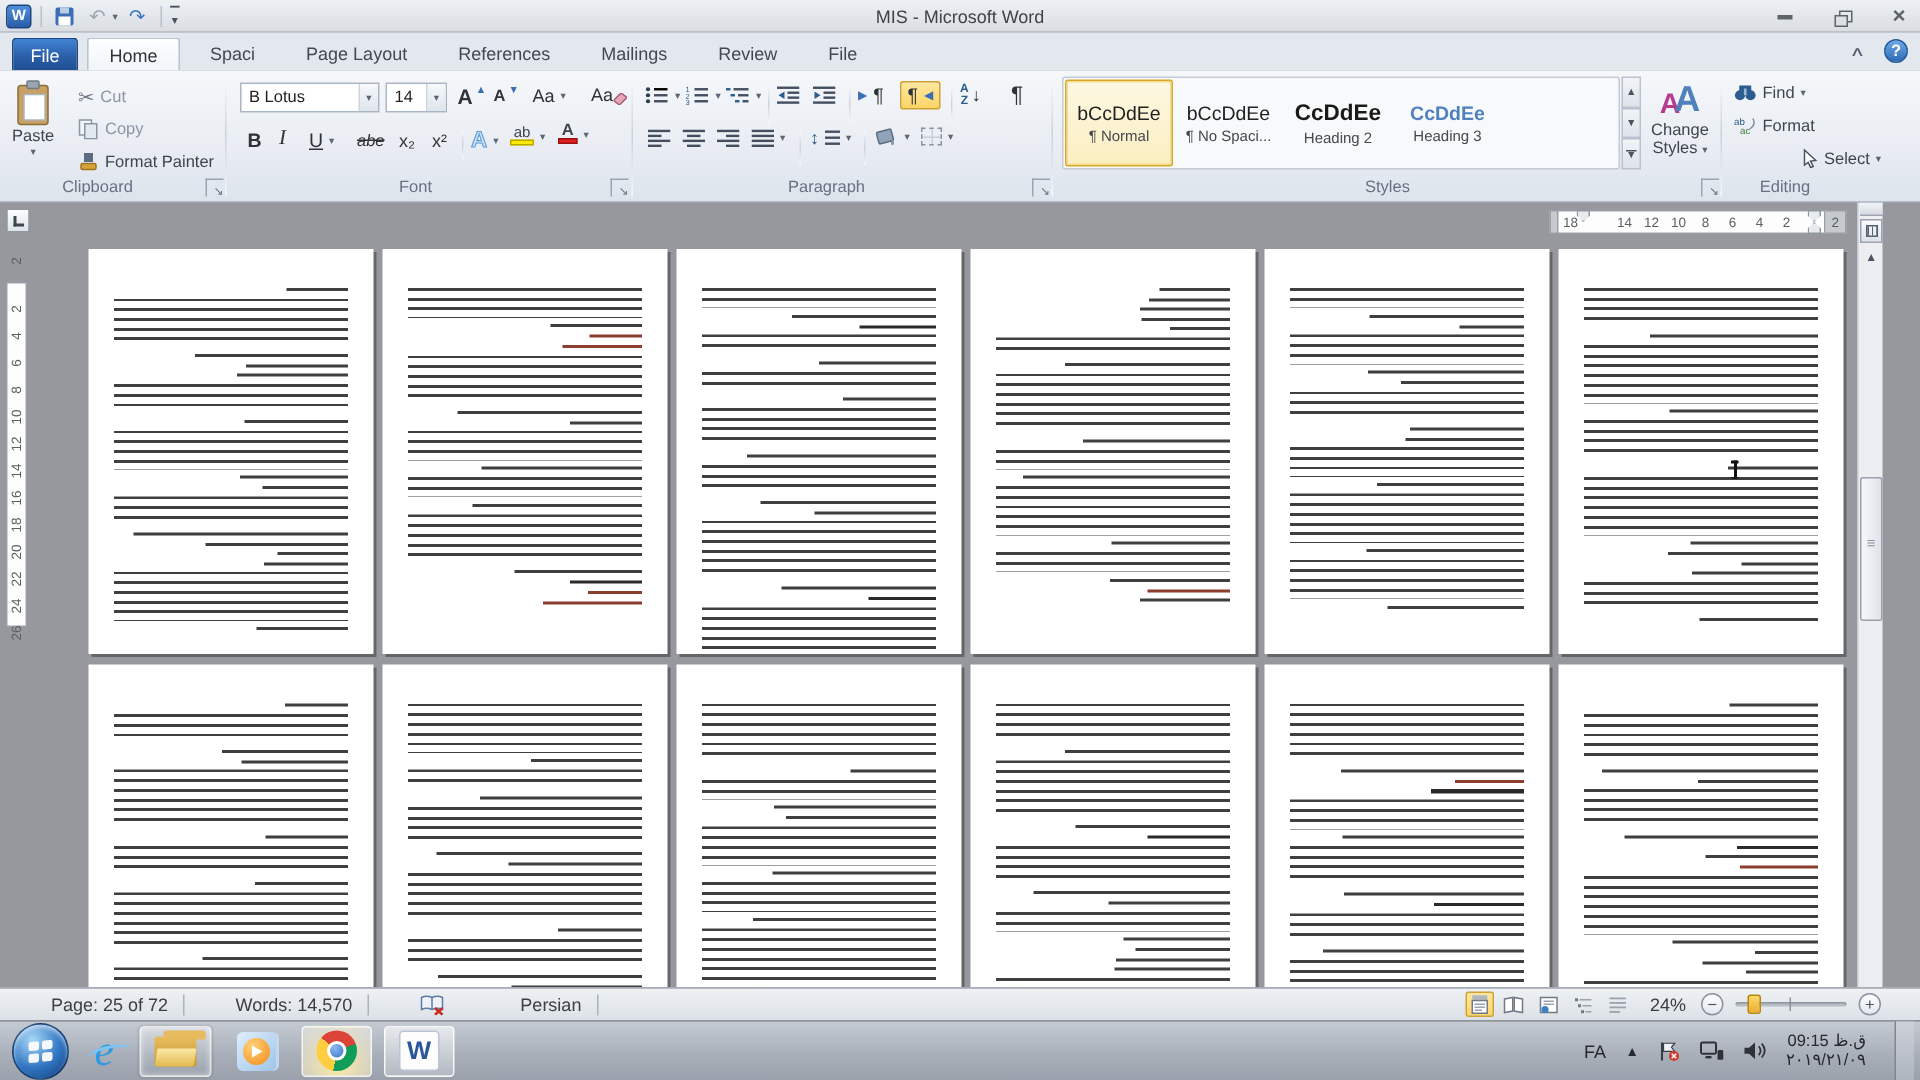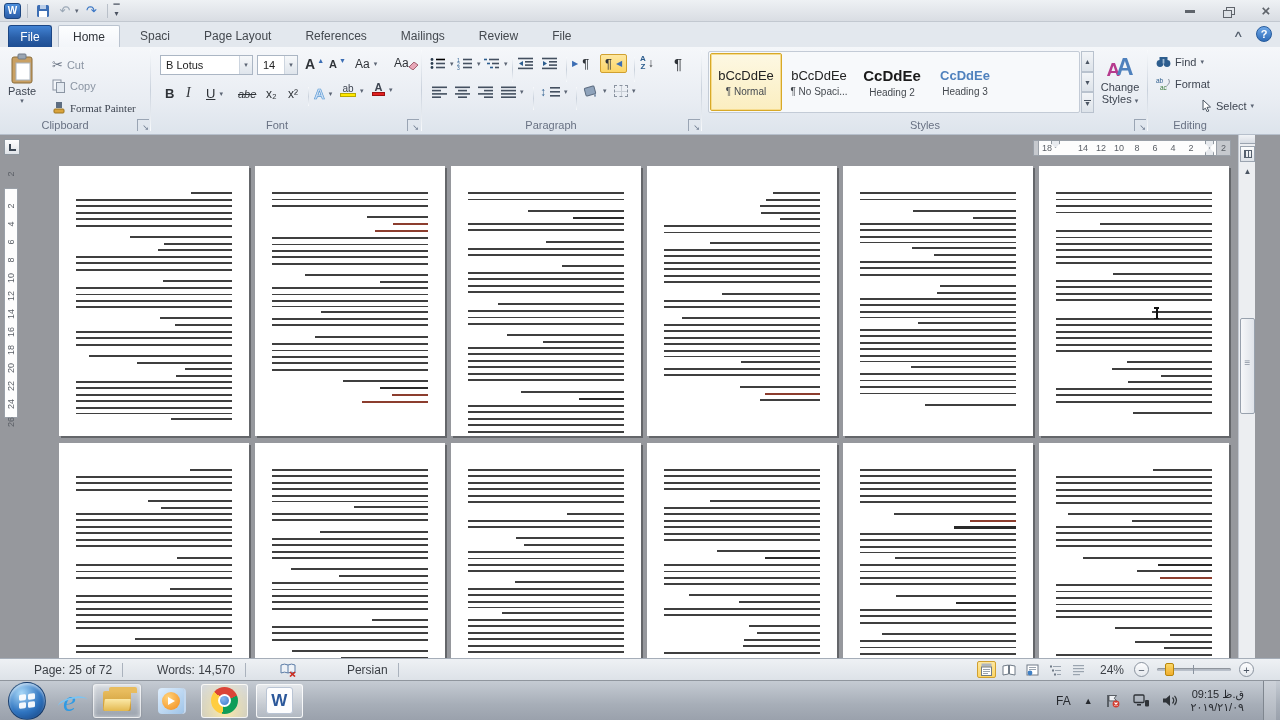--- a/index.html
+++ b/index.html
@@ -194,20 +194,21 @@
             <rect x="4" y="1" width="6" height="4" fill="#b9cde8"></rect>
             <rect x="3" y="7" width="8" height="6" fill="#fff"></rect>
           </svg>
       </div>
       <div class="qat-btn undo">↶</div>
       <span class="mini-dd">▾</span>
       <div class="qat-btn redo">↷</div>
       <div class="qat-sep"></div>
       <div class="qat-custom">▔<br>▾</div>
     </div>
+    <div id="title-text">MIS  -  Microsoft Word</div>
     <div id="winbtns">
       <div class="winbtn">
           <span class="wb-min"></span>
         </div>
       <div class="winbtn">
           <span class="wb-restore"></span>
         </div>
       <div class="winbtn">
           <span class="wb-close">×</span>
         </div>
@@ -244,21 +245,21 @@
       <span class="glyph">✂</span>
       <span>Cut</span>
     </div>
     <div class="rbtn" style="left:52px; top:32px; color:#8b95a3;">
       <svg width="14" height="14">
           <rect x="1" y="1" width="8" height="10" fill="#f2f5f9" stroke="#8b95a3"></rect>
           <rect x="4.5" y="3.5" width="8" height="10" fill="#e3e9f0" stroke="#8b95a3"></rect>
         </svg>
       <span>Copy</span>
     </div>
-    <div class="rbtn" style="left:52px; top:54px;font-family:Liberation Serif, serif;">
+    <div class="rbtn" style="left:52px; top:54px;">
       <svg width="14" height="14">
           <rect x="4" y="1" width="6" height="6" fill="#5d6d81"></rect>
           <rect x="2" y="8" width="10" height="4" rx="1" fill="#d9a33c" stroke="#9c7420"></rect>
         </svg>
       <span>Format Painter</span>
     </div>
     <div class="group-label" style="left:20px; width:90px;">Clipboard</div>
     <div class="launcher" style="left:137px;">↘</div>
     <div class="vsep" style="left:150px;"></div>
 

